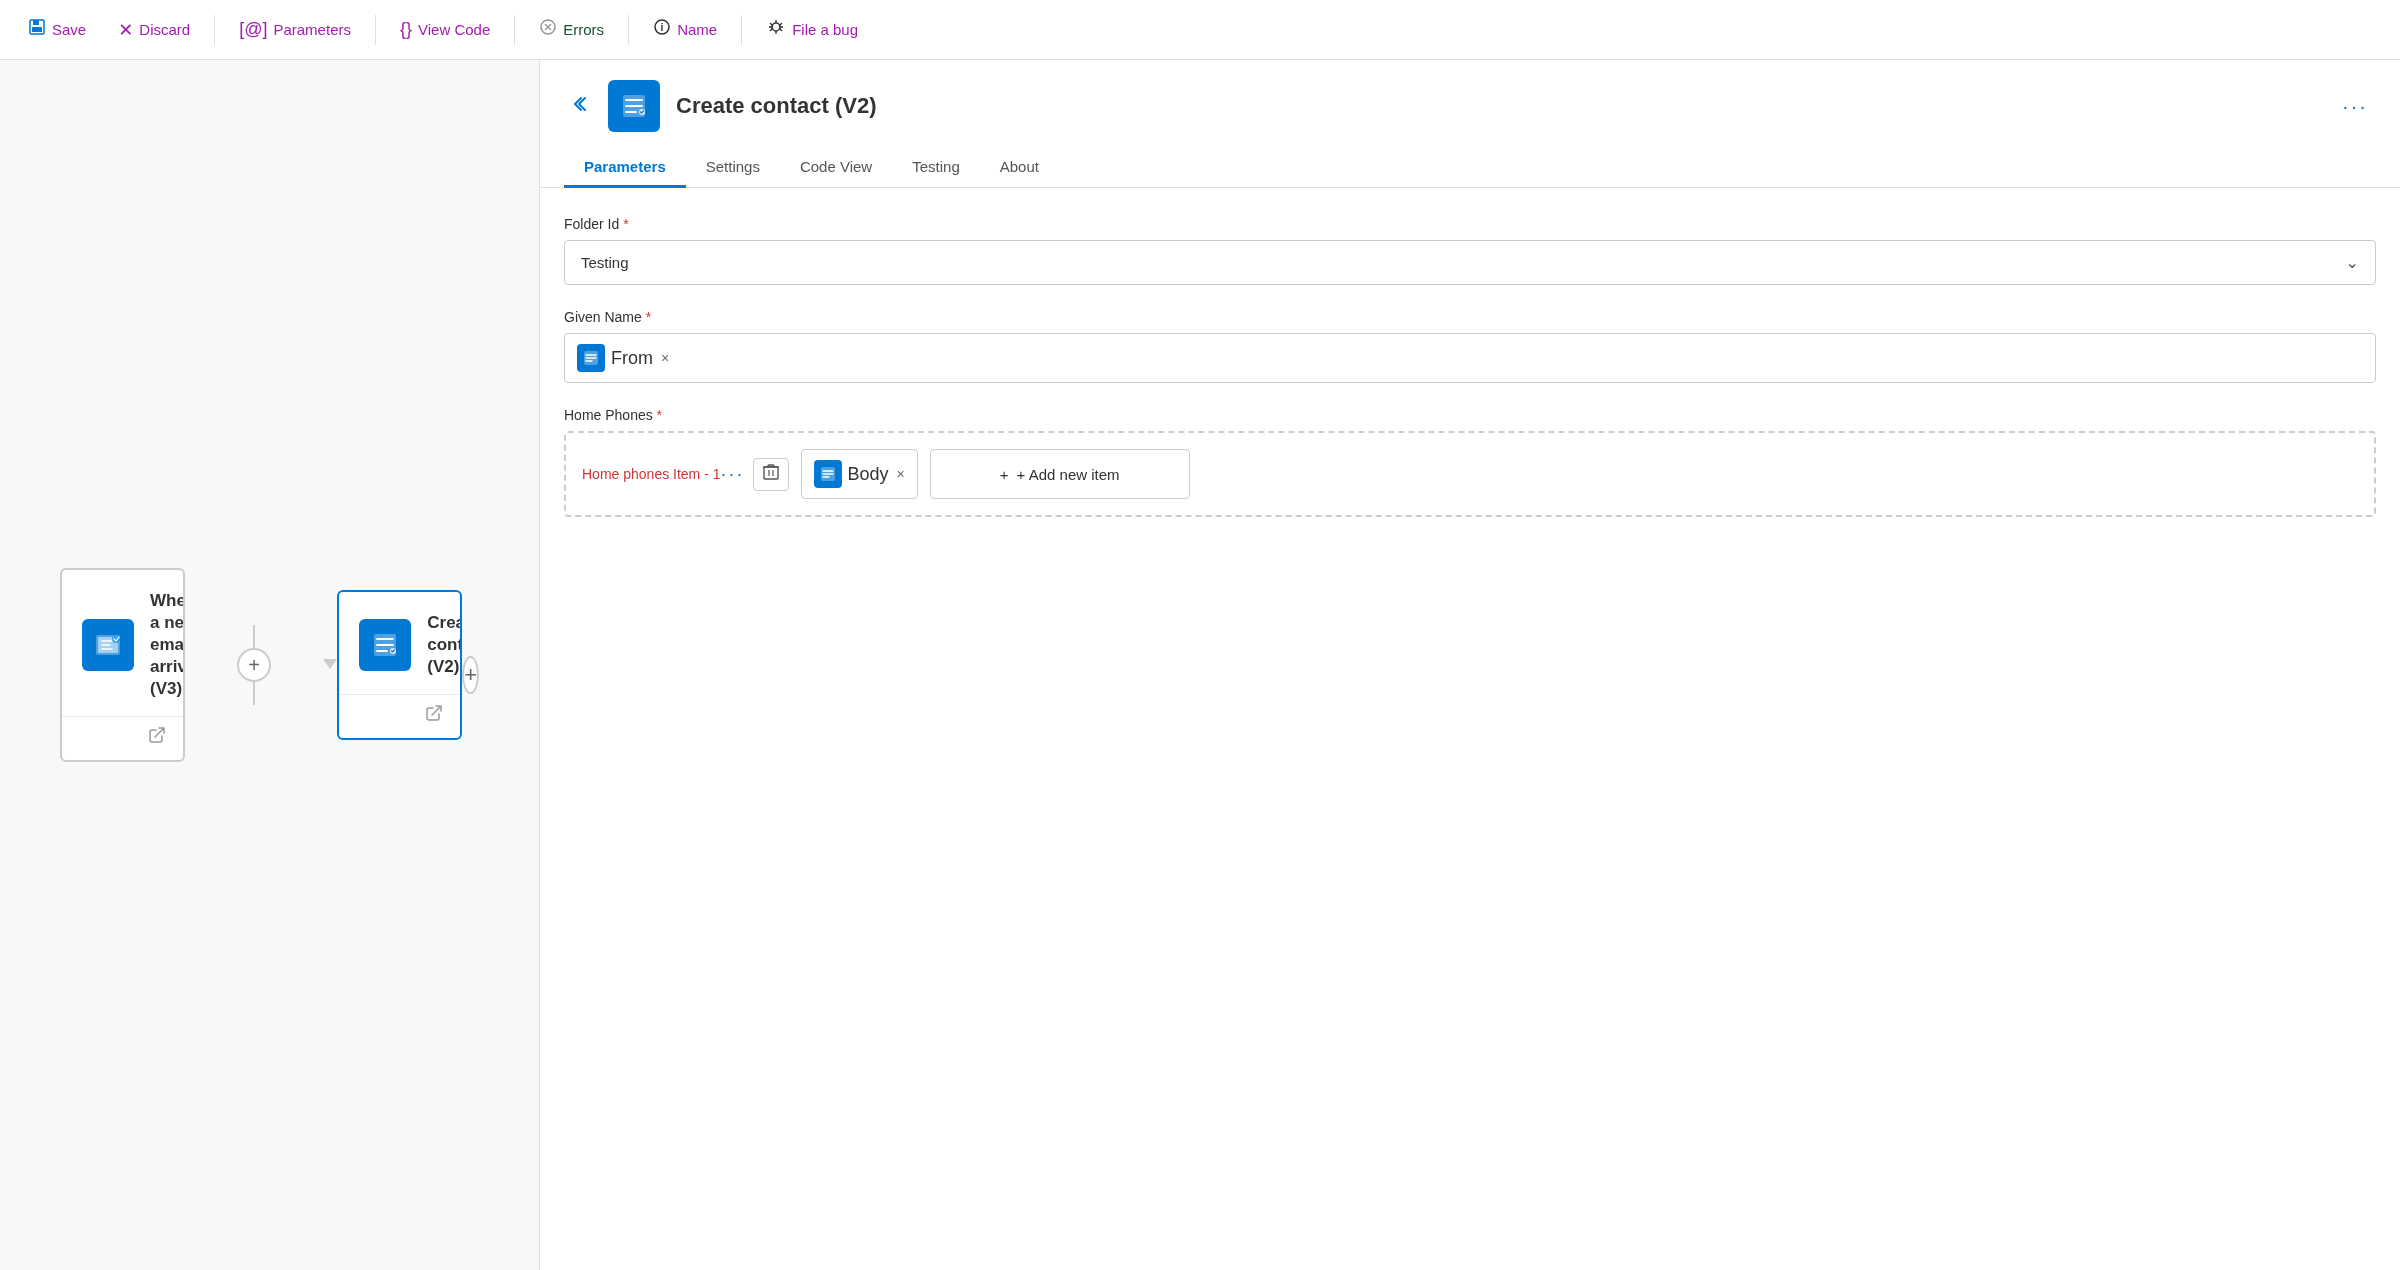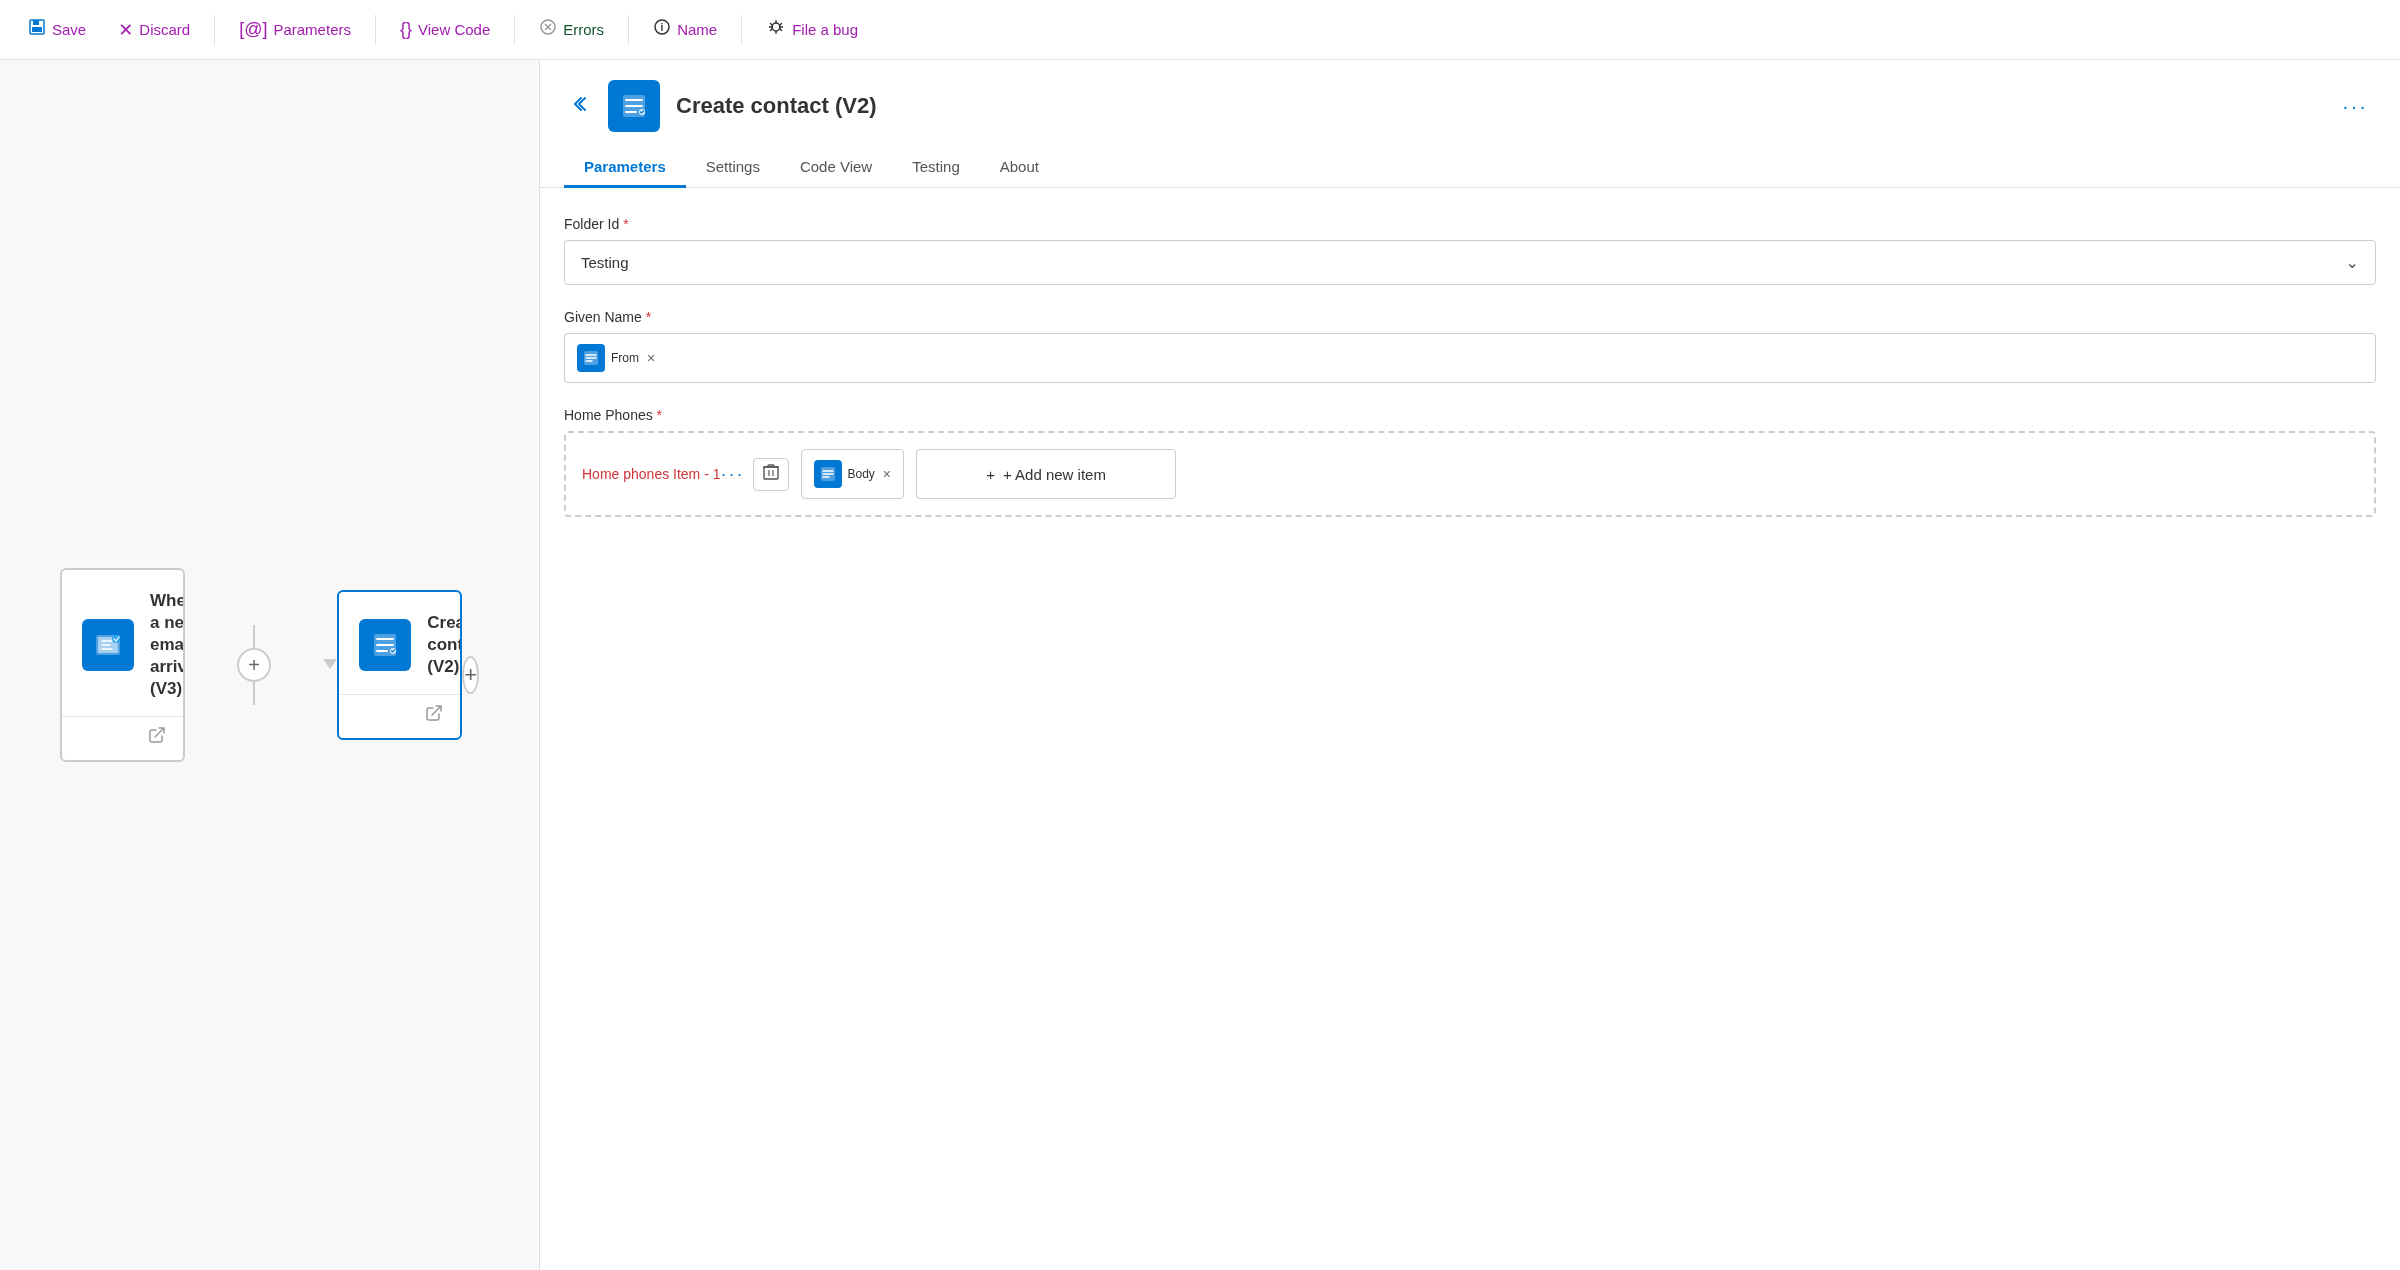--- a/index.html
+++ b/index.html
@@ -263,21 +263,21 @@
       width: 28px;
       height: 28px;
       background: #0078d4;
       border-radius: 4px;
       display: flex;
       align-items: center;
       justify-content: center;
       flex-shrink: 0;
     }
     .tag-icon svg { width: 16px; height: 16px; }
-    .tag-name { font-size: 12px; color: #333; font-weight: 500; }
+    .tag-name { font-size: 18px; color: #333; font-weight: 500; }
     .tag-remove { color: #666; cursor: pointer; font-size: 14px; margin-left: 2px; }
 
     
     .array-field {
       border: 2px dashed #ccc;
       border-radius: 4px;
       padding: 16px;
       display: flex;
       flex-direction: row;
       gap: 12px;

